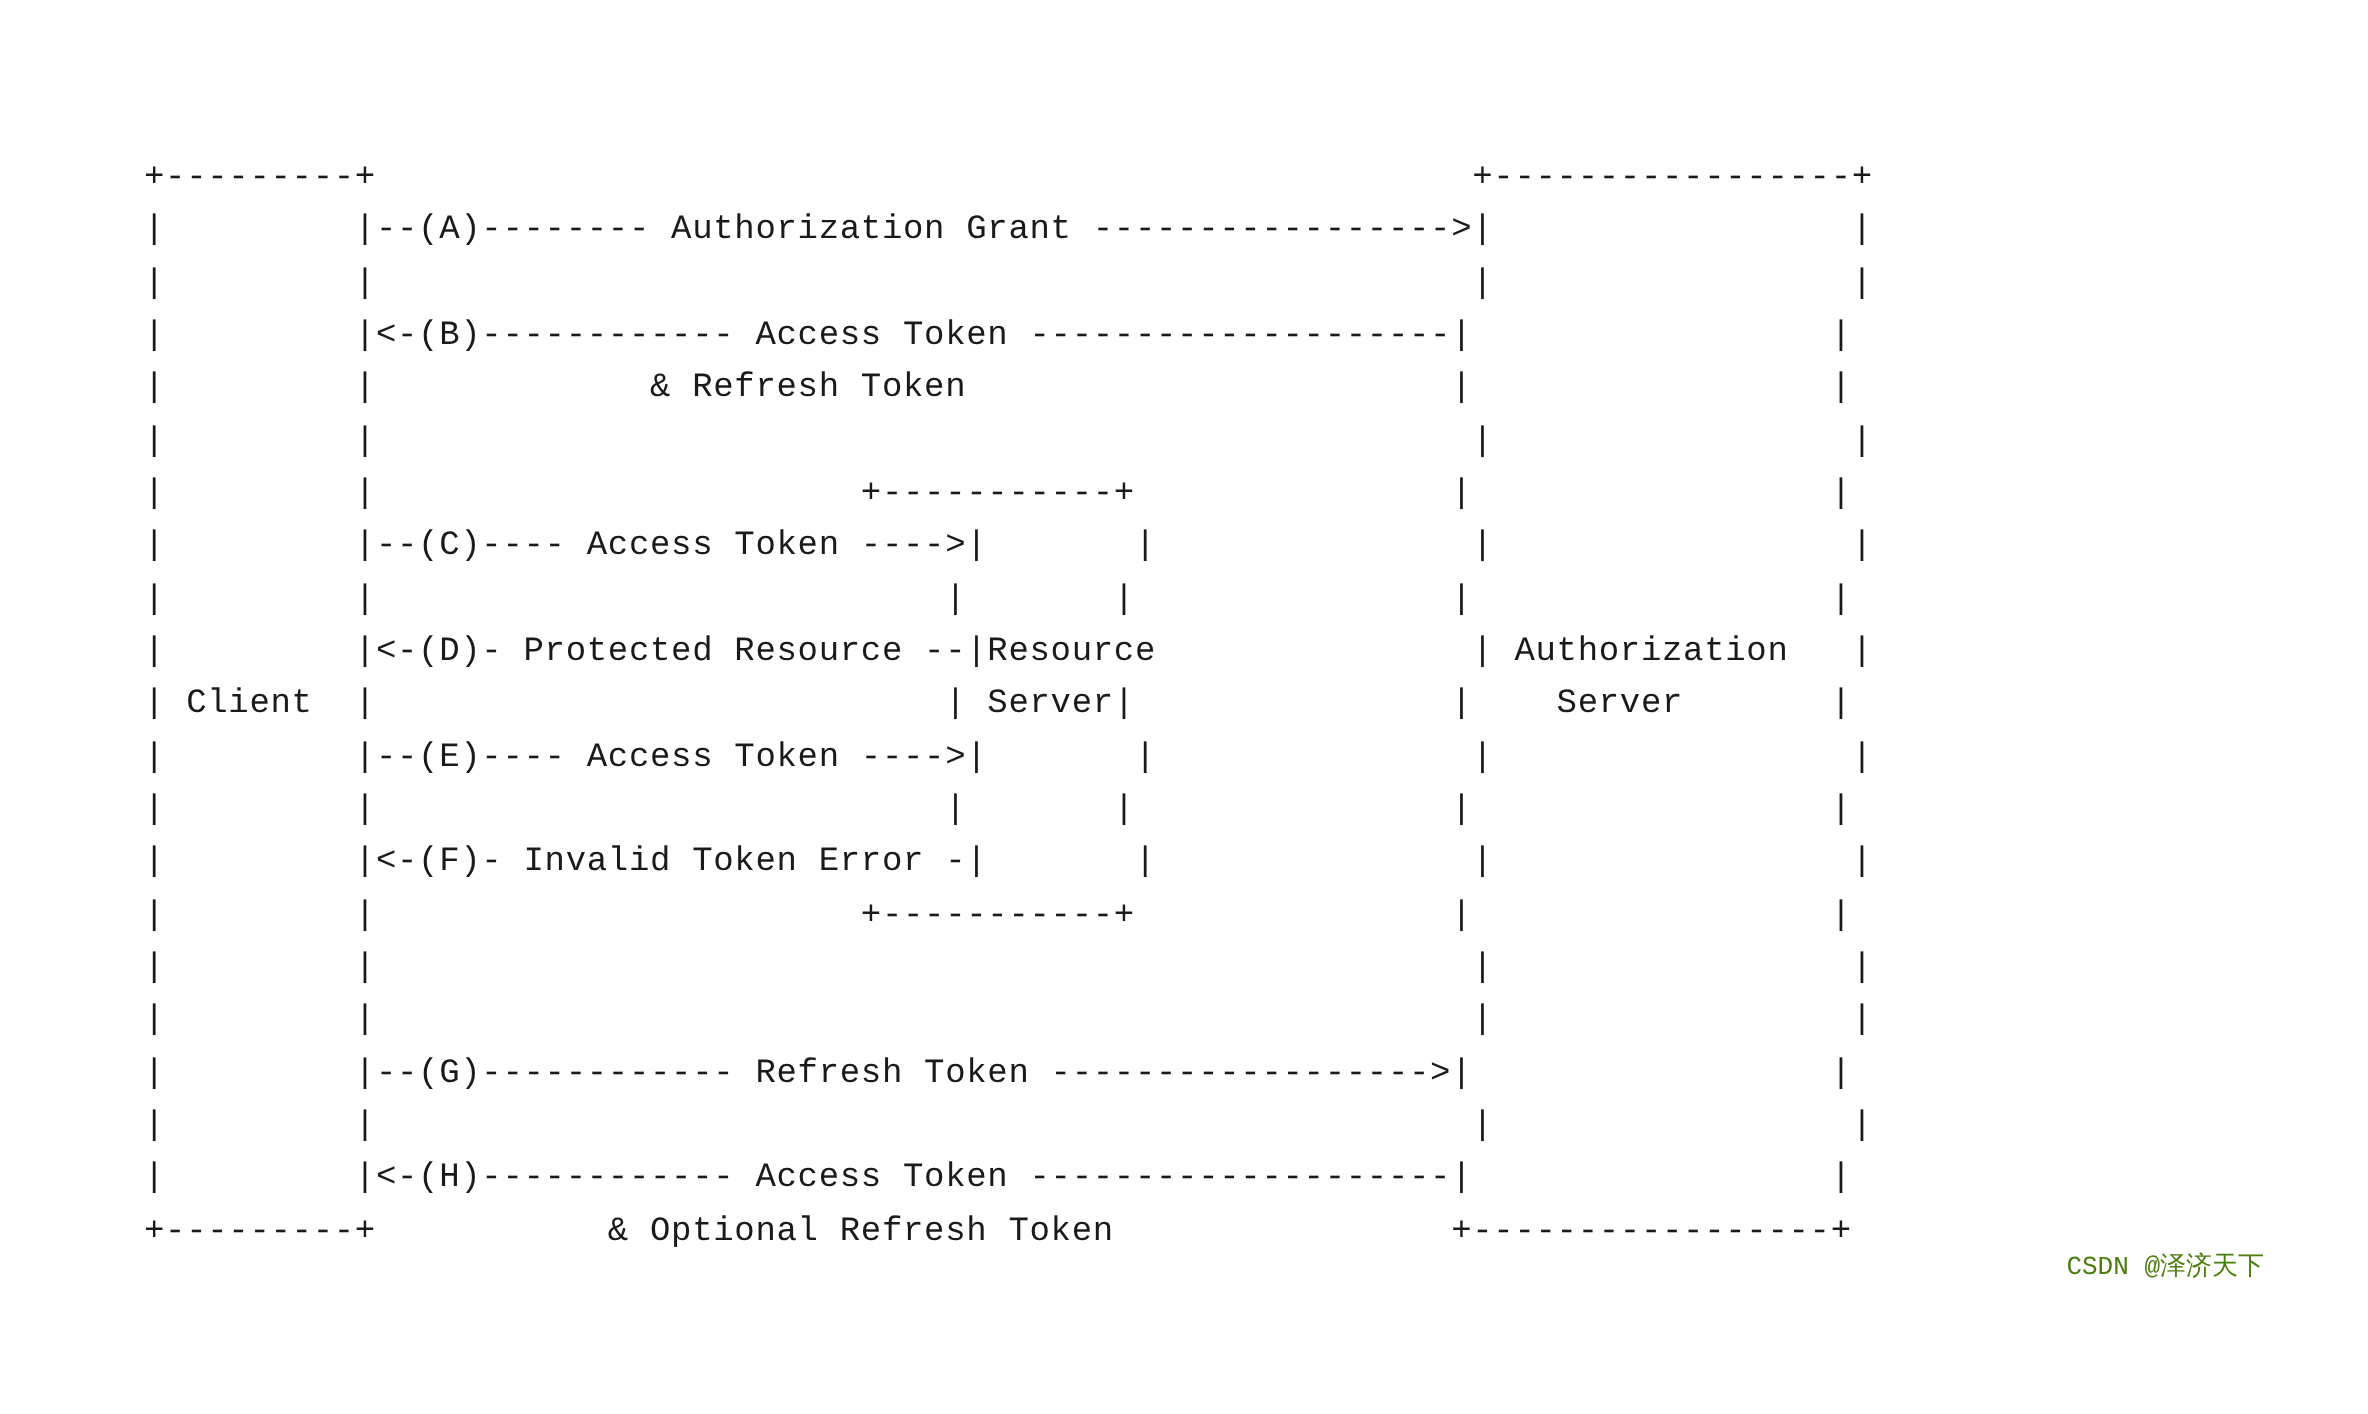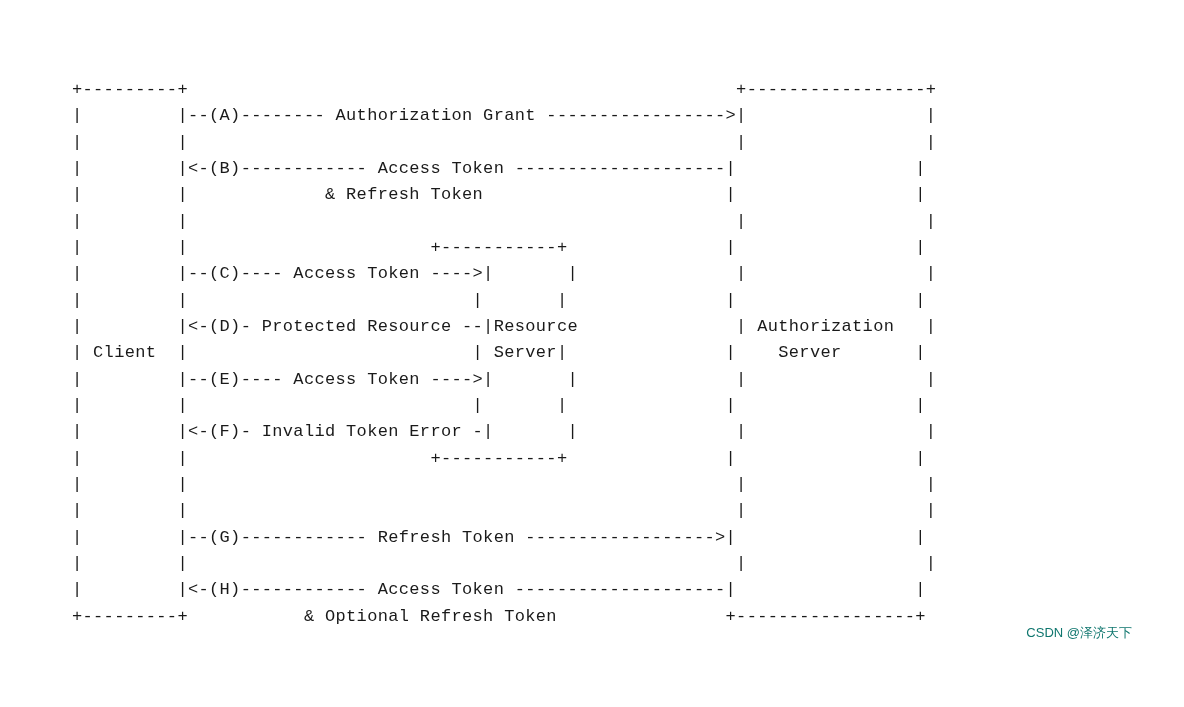--- a/index.html
+++ b/index.html
@@ -31,23 +31,23 @@
       line-height: 1.55;
       color: #1a1a1a;
       white-space: pre;
       letter-spacing: 0.02em;
     }
 
     .watermark {
       position: absolute;
       bottom: 8px;
       right: 10px;
-      font-family: Liberation Sans, sans-serif;
+      font-family: Liberation Mono, monospace;
       font-size: 13px;
-      color: #0f766e;
+      color: #4d7c0f;
     }
   </style>
 </head>
 <body>
 
 <div class="diagram-container">
   <pre class="diagram-text">+---------+                                                    +-----------------+
 |         |--(A)-------- Authorization Grant -----------------&gt;|                 |
 |         |                                                    |                 |
 |         |&lt;-(B)------------ Access Token --------------------|                 |

